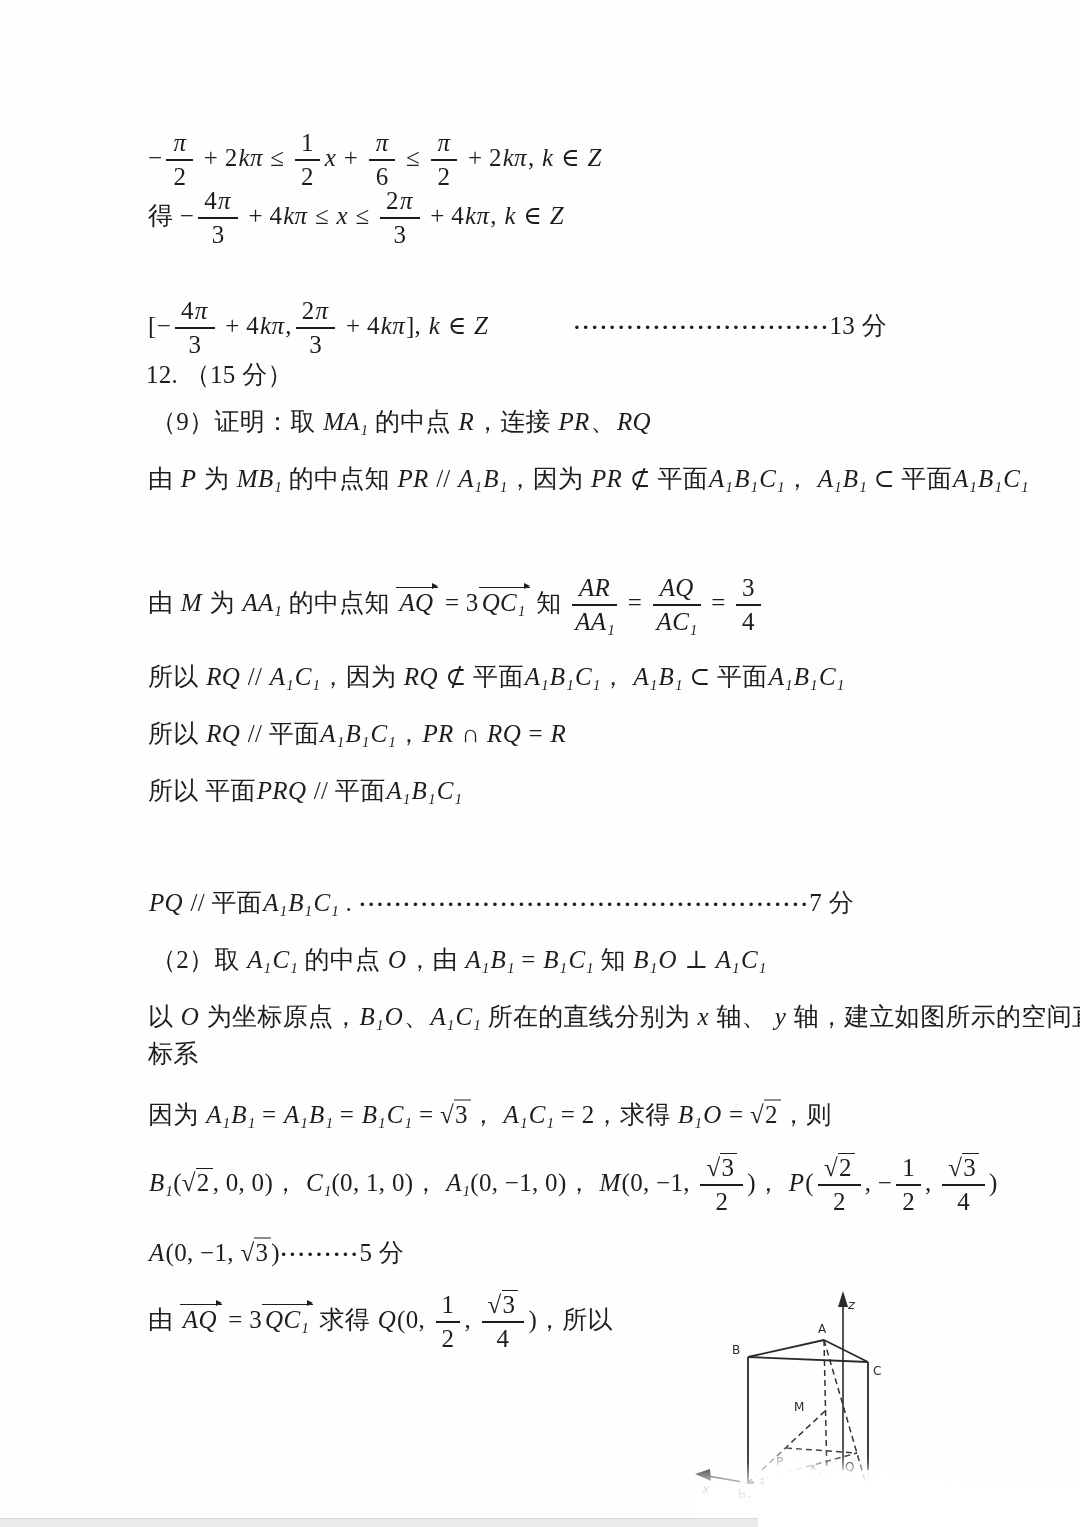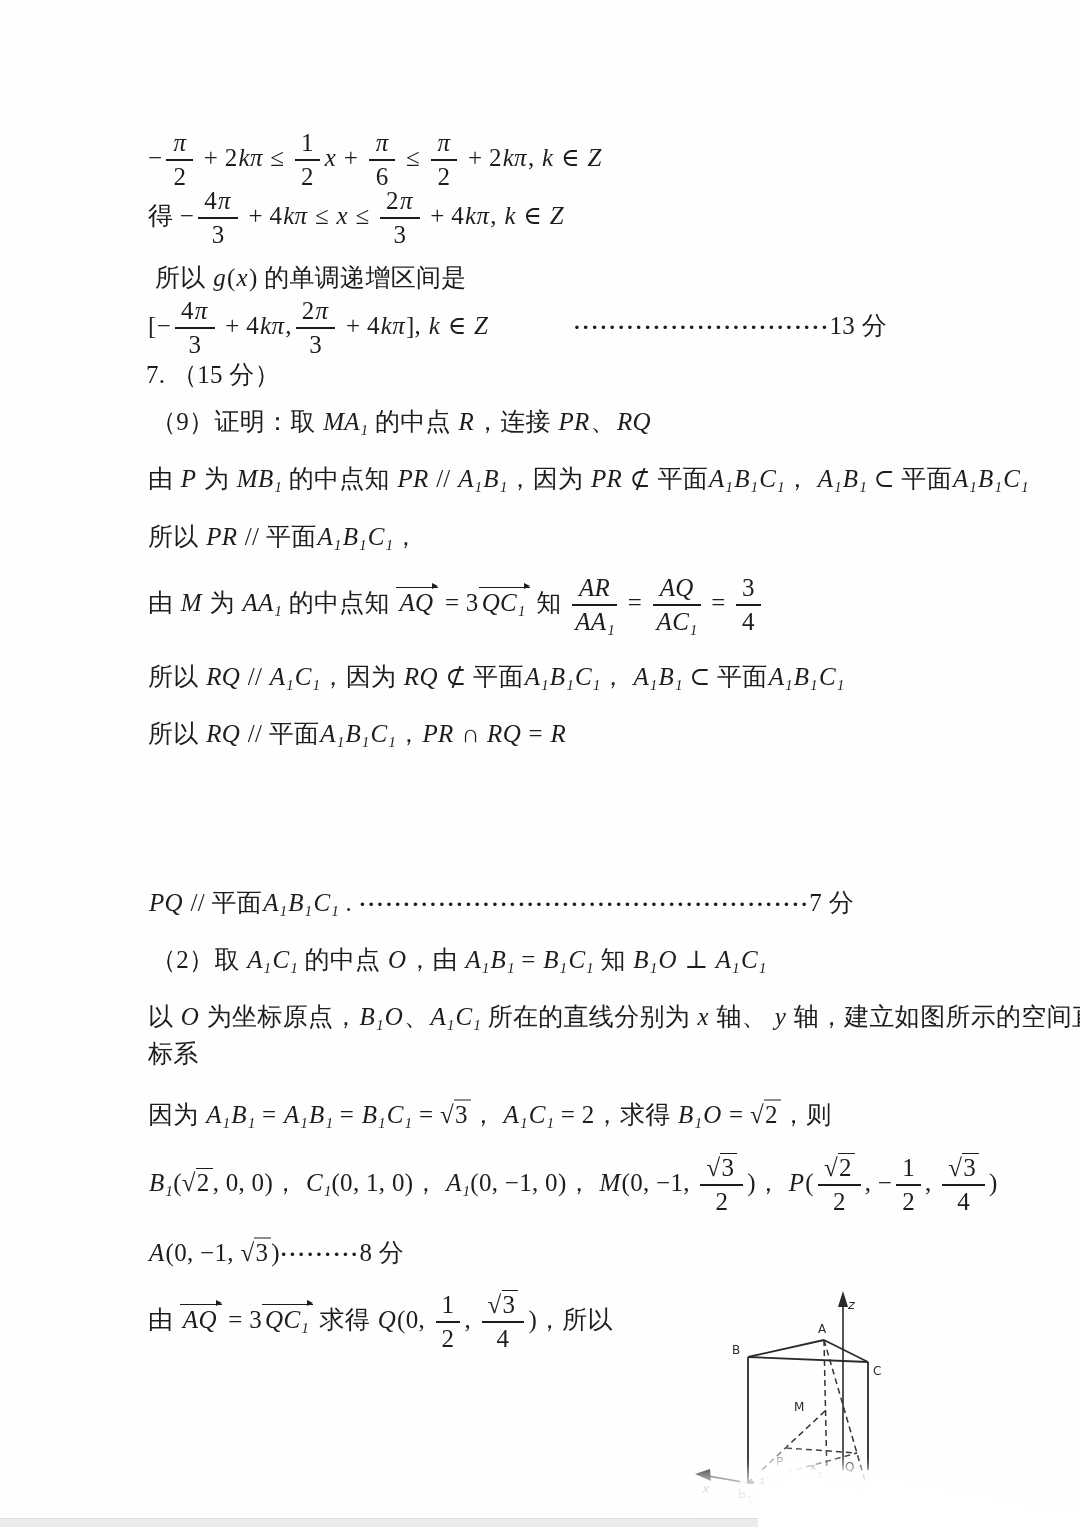--- a/index.html
+++ b/index.html
@@ -64,36 +64,35 @@
     background:#ebebeb;border-top:1px solid #dddddd;
   }
 </style>
 </head>
 <body>
 
 <div class="page">
 
   <div class="line" style="top:160px"><span class="tx">−</span><span class="frac"><span class="fn"><span class="mi">π</span></span><span class="fd"><span class="tx">2</span></span></span><span class="tx"> + 2</span><span class="mi">kπ</span><span class="tx"> ≤ </span><span class="frac"><span class="fn"><span class="tx">1</span></span><span class="fd"><span class="tx">2</span></span></span><span class="mi">x</span><span class="tx"> + </span><span class="frac"><span class="fn"><span class="mi">π</span></span><span class="fd"><span class="tx">6</span></span></span><span class="tx"> ≤ </span><span class="frac"><span class="fn"><span class="mi">π</span></span><span class="fd"><span class="tx">2</span></span></span><span class="tx"> + 2</span><span class="mi">kπ</span><span class="tx">, </span><span class="mi">k</span><span class="tx"> ∈ </span><span class="mi">Z</span></div>
   <div class="line" style="top:218px"><span class="tx">得  −</span><span class="frac"><span class="fn"><span class="tx">4</span><span class="mi">π</span></span><span class="fd"><span class="tx">3</span></span></span><span class="tx"> + 4</span><span class="mi">kπ</span><span class="tx"> ≤ </span><span class="mi">x</span><span class="tx"> ≤ </span><span class="frac"><span class="fn"><span class="tx">2</span><span class="mi">π</span></span><span class="fd"><span class="tx">3</span></span></span><span class="tx"> + 4</span><span class="mi">kπ</span><span class="tx">, </span><span class="mi">k</span><span class="tx"> ∈ </span><span class="mi">Z</span></div>
-  <div class="line" style="top:277px;left:155px"><span class="tx">所以 </span><span class="mi">g</span><span class="tx">(</span><span class="mi">x</span><span class="tx">) 的单调递增区间是</span></div>
   <div class="line" style="top:328px"><span class="tx">[−</span><span class="frac"><span class="fn"><span class="tx">4</span><span class="mi">π</span></span><span class="fd"><span class="tx">3</span></span></span><span class="tx"> + 4</span><span class="mi">kπ</span><span class="tx">,</span><span class="frac"><span class="fn"><span class="tx">2</span><span class="mi">π</span></span><span class="fd"><span class="tx">3</span></span></span><span class="tx"> + 4</span><span class="mi">kπ</span><span class="tx">], </span><span class="mi">k</span><span class="tx"> ∈ </span><span class="mi">Z</span><span class="gap"></span><span class="dots">·····························</span><span class="tx">13 分</span></div>
-  <div class="line" style="top:374px;left:146px"><span class="tx">7. （15 分）</span></div>
+  <div class="line" style="top:374px;left:146px"><span class="tx">12. （15 分）</span></div>
   <div class="line" style="top:421px;left:151px"><span class="tx">（9）证明：取 </span><span class="mi">MA</span><sub class="ms">1</sub><span class="tx"> 的中点 </span><span class="mi">R</span><span class="tx">，连接 </span><span class="mi">PR</span><span class="tx">、</span><span class="mi">RQ</span></div>
   <div class="line" style="top:478px"><span class="tx">由 </span><span class="mi">P</span><span class="tx"> 为 </span><span class="mi">MB</span><sub class="ms">1</sub><span class="tx"> 的中点知 </span><span class="mi">PR</span><span class="tx"> // </span><span class="mi">A</span><sub class="ms">1</sub><span class="mi">B</span><sub class="ms">1</sub><span class="tx">，因为 </span><span class="mi">PR</span><span class="tx"> ⊄ 平面</span><span class="mi">A</span><sub class="ms">1</sub><span class="mi">B</span><sub class="ms">1</sub><span class="mi">C</span><sub class="ms">1</sub><span class="tx">，  </span><span class="mi">A</span><sub class="ms">1</sub><span class="mi">B</span><sub class="ms">1</sub><span class="tx"> ⊂ 平面</span><span class="mi">A</span><sub class="ms">1</sub><span class="mi">B</span><sub class="ms">1</sub><span class="mi">C</span><sub class="ms">1</sub></div>
-  <div class="line" style="top:536px"><span class="tx">所以 </span><span class="mi">PR</span><span class="tx"> // 平面</span><span class="mi">A</span><sub class="ms">1</sub><span class="mi">B</span><sub class="ms">1</sub><span class="mi">C</span><sub class="ms">1</sub><span class="tx">，</span></div>
   <div class="line" style="top:605px"><span class="tx">由 </span><span class="mi">M</span><span class="tx"> 为 </span><span class="mi">AA</span><sub class="ms">1</sub><span class="tx"> 的中点知 </span><span class="ovl"><span class="mi">AQ</span></span><span class="tx"> = 3</span><span class="ovl"><span class="mi">QC</span><sub class="ms">1</sub></span><span class="tx"> 知 </span><span class="frac"><span class="fn"><span class="mi">AR</span></span><span class="fd"><span class="mi">AA</span><sub class="ms">1</sub></span></span><span class="tx"> = </span><span class="frac"><span class="fn"><span class="mi">AQ</span></span><span class="fd"><span class="mi">AC</span><sub class="ms">1</sub></span></span><span class="tx"> = </span><span class="frac"><span class="fn"><span class="tx">3</span></span><span class="fd"><span class="tx">4</span></span></span></div>
   <div class="line" style="top:676px"><span class="tx">所以 </span><span class="mi">RQ</span><span class="tx"> // </span><span class="mi">A</span><sub class="ms">1</sub><span class="mi">C</span><sub class="ms">1</sub><span class="tx">，因为 </span><span class="mi">RQ</span><span class="tx"> ⊄ 平面</span><span class="mi">A</span><sub class="ms">1</sub><span class="mi">B</span><sub class="ms">1</sub><span class="mi">C</span><sub class="ms">1</sub><span class="tx">，  </span><span class="mi">A</span><sub class="ms">1</sub><span class="mi">B</span><sub class="ms">1</sub><span class="tx"> ⊂ 平面</span><span class="mi">A</span><sub class="ms">1</sub><span class="mi">B</span><sub class="ms">1</sub><span class="mi">C</span><sub class="ms">1</sub></div>
   <div class="line" style="top:733px"><span class="tx">所以 </span><span class="mi">RQ</span><span class="tx"> // 平面</span><span class="mi">A</span><sub class="ms">1</sub><span class="mi">B</span><sub class="ms">1</sub><span class="mi">C</span><sub class="ms">1</sub><span class="tx">，</span><span class="mi">PR</span><span class="tx"> ∩ </span><span class="mi">RQ</span><span class="tx"> = </span><span class="mi">R</span></div>
+  <div class="line" style="top:790px"><span class="tx">所以  平面</span><span class="mi">PRQ</span><span class="tx"> // 平面</span><span class="mi">A</span><sub class="ms">1</sub><span class="mi">B</span><sub class="ms">1</sub><span class="mi">C</span><sub class="ms">1</sub></div>
   <div class="line" style="top:902px"><span class="mi">PQ</span><span class="tx"> // 平面</span><span class="mi">A</span><sub class="ms">1</sub><span class="mi">B</span><sub class="ms">1</sub><span class="mi">C</span><sub class="ms">1</sub><span class="tx"> . </span><span class="dots">···················································</span><span class="tx">7 分</span></div>
   <div class="line" style="top:959px;left:151px"><span class="tx">（2）取 </span><span class="mi">A</span><sub class="ms">1</sub><span class="mi">C</span><sub class="ms">1</sub><span class="tx"> 的中点 </span><span class="mi">O</span><span class="tx">，由 </span><span class="mi">A</span><sub class="ms">1</sub><span class="mi">B</span><sub class="ms">1</sub><span class="tx"> = </span><span class="mi">B</span><sub class="ms">1</sub><span class="mi">C</span><sub class="ms">1</sub><span class="tx"> 知 </span><span class="mi">B</span><sub class="ms">1</sub><span class="mi">O</span><span class="tx"> ⊥ </span><span class="mi">A</span><sub class="ms">1</sub><span class="mi">C</span><sub class="ms">1</sub></div>
   <div class="line" style="top:1016px"><span class="tx">以 </span><span class="mi">O</span><span class="tx"> 为坐标原点，</span><span class="mi">B</span><sub class="ms">1</sub><span class="mi">O</span><span class="tx">、</span><span class="mi">A</span><sub class="ms">1</sub><span class="mi">C</span><sub class="ms">1</sub><span class="tx"> 所在的直线分别为 </span><span class="mi">x</span><span class="tx"> 轴、 </span><span class="mi">y</span><span class="tx"> 轴，建立如图所示的空间直角坐</span></div>
   <div class="line" style="top:1053px"><span class="tx">标系</span></div>
   <div class="line" style="top:1114px"><span class="tx">因为 </span><span class="mi">A</span><sub class="ms">1</sub><span class="mi">B</span><sub class="ms">1</sub><span class="tx"> = </span><span class="mi">A</span><sub class="ms">1</sub><span class="mi">B</span><sub class="ms">1</sub><span class="tx"> = </span><span class="mi">B</span><sub class="ms">1</sub><span class="mi">C</span><sub class="ms">1</sub><span class="tx"> = </span><span class="sqrt"><span class="rs">√</span><span class="rad"><span class="tx">3</span></span></span><span class="tx">，  </span><span class="mi">A</span><sub class="ms">1</sub><span class="mi">C</span><sub class="ms">1</sub><span class="tx"> = 2，求得 </span><span class="mi">B</span><sub class="ms">1</sub><span class="mi">O</span><span class="tx"> = </span><span class="sqrt"><span class="rs">√</span><span class="rad"><span class="tx">2</span></span></span><span class="tx">，则</span></div>
   <div class="line" style="top:1185px"><span class="mi">B</span><sub class="ms">1</sub><span class="tx">(</span><span class="sqrt"><span class="rs">√</span><span class="rad"><span class="tx">2</span></span></span><span class="tx">, 0, 0)，  </span><span class="mi">C</span><sub class="ms">1</sub><span class="tx">(0, 1, 0)， </span><span class="mi">A</span><sub class="ms">1</sub><span class="tx">(0, −1, 0)， </span><span class="mi">M</span><span class="tx">(0, −1, </span><span class="frac"><span class="fn"><span class="sqrt"><span class="rs">√</span><span class="rad"><span class="tx">3</span></span></span></span><span class="fd"><span class="tx">2</span></span></span><span class="tx">)，  </span><span class="mi">P</span><span class="tx">(</span><span class="frac"><span class="fn"><span class="sqrt"><span class="rs">√</span><span class="rad"><span class="tx">2</span></span></span></span><span class="fd"><span class="tx">2</span></span></span><span class="tx">, −</span><span class="frac"><span class="fn"><span class="tx">1</span></span><span class="fd"><span class="tx">2</span></span></span><span class="tx">, </span><span class="frac"><span class="fn"><span class="sqrt"><span class="rs">√</span><span class="rad"><span class="tx">3</span></span></span></span><span class="fd"><span class="tx">4</span></span></span><span class="tx">)</span></div>
-  <div class="line" style="top:1252px"><span class="mi">A</span><span class="tx">(0, −1, </span><span class="sqrt"><span class="rs">√</span><span class="rad"><span class="tx">3</span></span></span><span class="tx">)</span><span class="dots">·········</span><span class="tx">8 分</span></div>
+  <div class="line" style="top:1252px"><span class="mi">A</span><span class="tx">(0, −1, </span><span class="sqrt"><span class="rs">√</span><span class="rad"><span class="tx">3</span></span></span><span class="tx">)</span><span class="dots">·········</span><span class="tx">5 分</span></div>
   <div class="line" style="top:1322px"><span class="tx">由 </span><span class="ovl"><span class="mi">AQ</span></span><span class="tx"> = 3</span><span class="ovl"><span class="mi">QC</span><sub class="ms">1</sub></span><span class="tx"> 求得 </span><span class="mi">Q</span><span class="tx">(0, </span><span class="frac"><span class="fn"><span class="tx">1</span></span><span class="fd"><span class="tx">2</span></span></span><span class="tx">, </span><span class="frac"><span class="fn"><span class="sqrt"><span class="rs">√</span><span class="rad"><span class="tx">3</span></span></span></span><span class="fd"><span class="tx">4</span></span></span><span class="tx">)，所以</span></div>
 
   <div class="figure-wrap">
     <svg width="310" height="242" viewBox="0 0 310 242">
 
       <g stroke="#333333" stroke-width="1.5" stroke-dasharray="6 4" fill="none">
         <line x1="134" y1="55" x2="137" y2="193"></line>
         <line x1="134" y1="55" x2="178" y2="206"></line>
         <line x1="135" y1="126" x2="58" y2="198"></line>
         <line x1="96" y1="163" x2="167" y2="168"></line>

